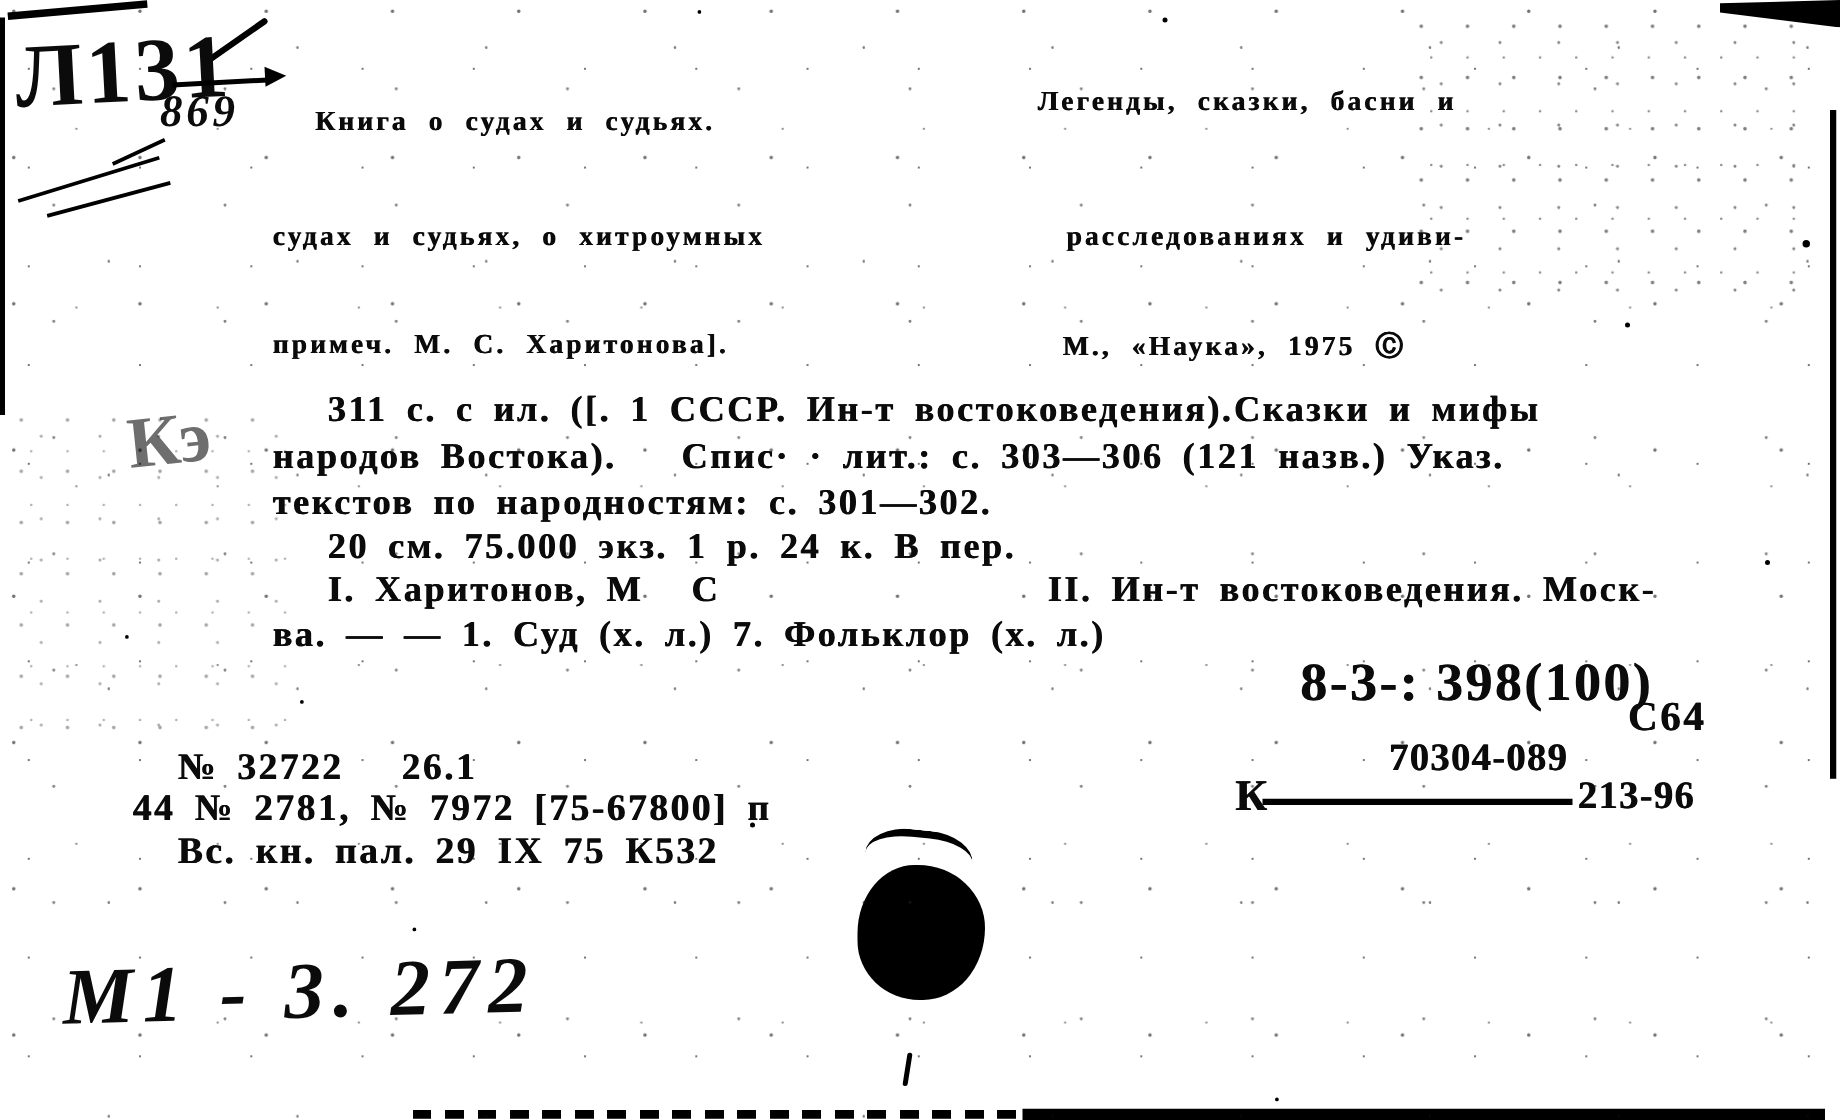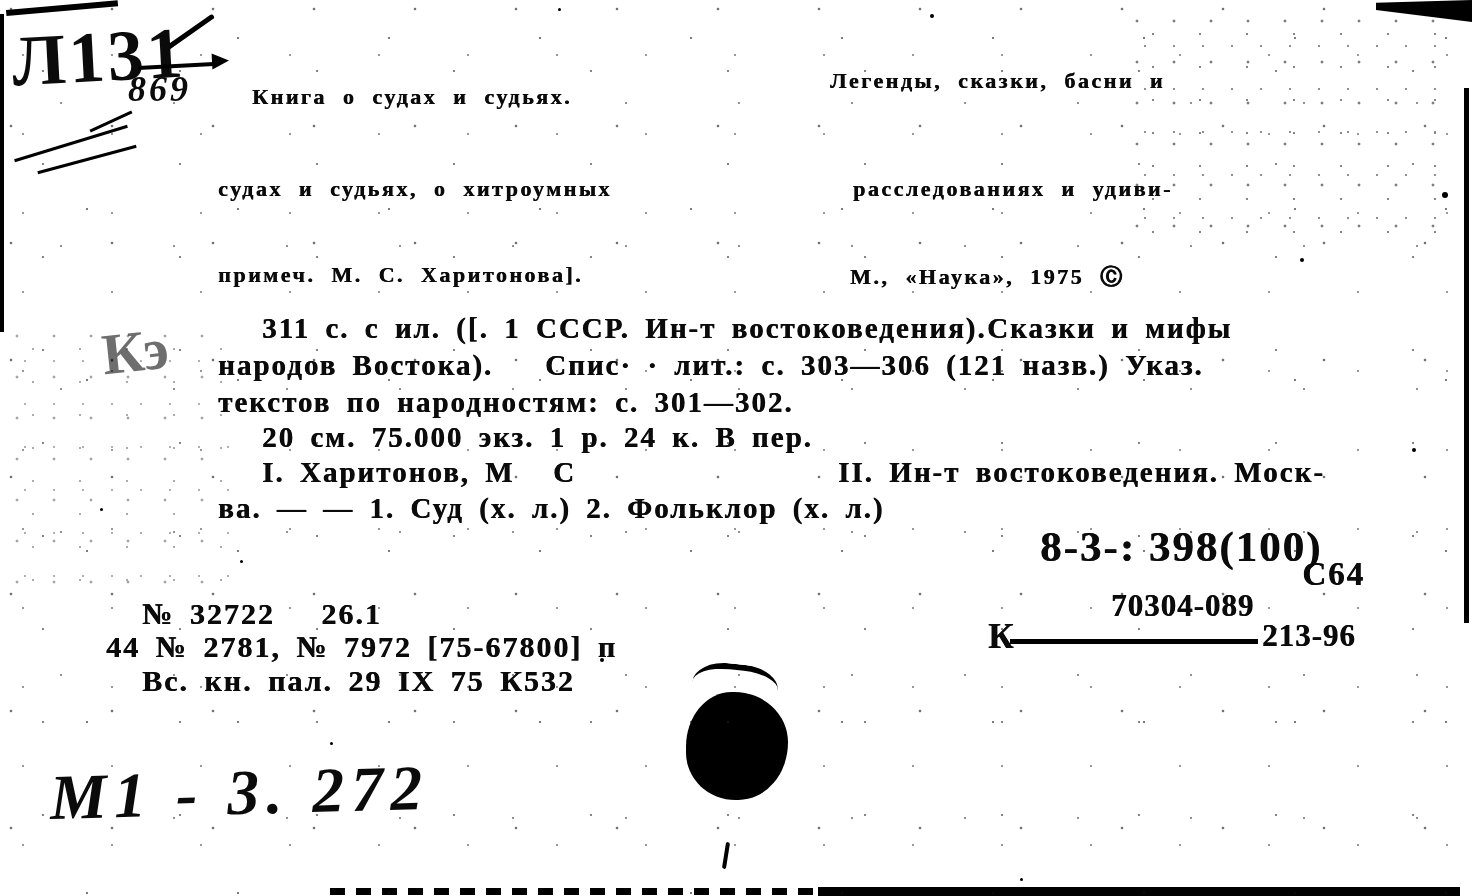--- a/index.html
+++ b/index.html
@@ -70,21 +70,21 @@
   <div class="t small" style="left:262px;top:312px;">311 с. с ил. ([. 1 СССР. Ин-т востоковедения).</div>
   <div class="t small" style="left:987px;top:312px;">Сказки и мифы</div>
   <div class="t small" style="left:218px;top:349px;">народов Востока).</div>
   <div class="t small" style="left:545px;top:349px;">Спис· · лит.: с. 303—306 (121 назв.) Указ.</div>
   <div class="t small" style="left:218px;top:386px;">текстов по народностям: с. 301—302.</div>
   <div class="t small" style="left:262px;top:421px;">20 см. 75.000 экз. 1 р. 24 к. В пер.</div>
 
   <div class="t small" style="left:262px;top:456px;">I. Харитонов, М</div>
   <div class="t small" style="left:553px;top:456px;">С</div>
   <div class="t small" style="left:838px;top:456px;">II. Ин-т востоковедения. Моск-</div>
-  <div class="t small" style="left:218px;top:492px;">ва. — — 1. Суд (х. л.) 2. Фольклор (х. л.)</div>
+  <div class="t small" style="left:218px;top:492px;">ва. — — 1. Суд (х. л.) 7. Фольклор (х. л.)</div>
 
   <div class="t" style="left:1040px;top:522px;width:325px;text-align:left;font-size:43px;letter-spacing:2px;">8-3-: 398(100)</div>
   <div class="t" style="left:1040px;top:556px;width:325px;text-align:right;font-size:33px;letter-spacing:2px;">С64</div>
 
   <div class="t acc" style="left:142px;top:597px;">№ 32722   26.1</div>
   <div class="t acc" style="left:106px;top:630px;">44 № 2781, № 7972 [75-67800] п</div>
   <div class="t acc" style="left:142px;top:664px;">Вс. кн. пал. 29 IX 75 К532</div>
 
   <div class="t" style="left:988px;top:617px;font-size:35px;">К</div>
   <div class="t" style="left:1111px;top:588px;font-size:31px;letter-spacing:1px;">70304-089</div>

